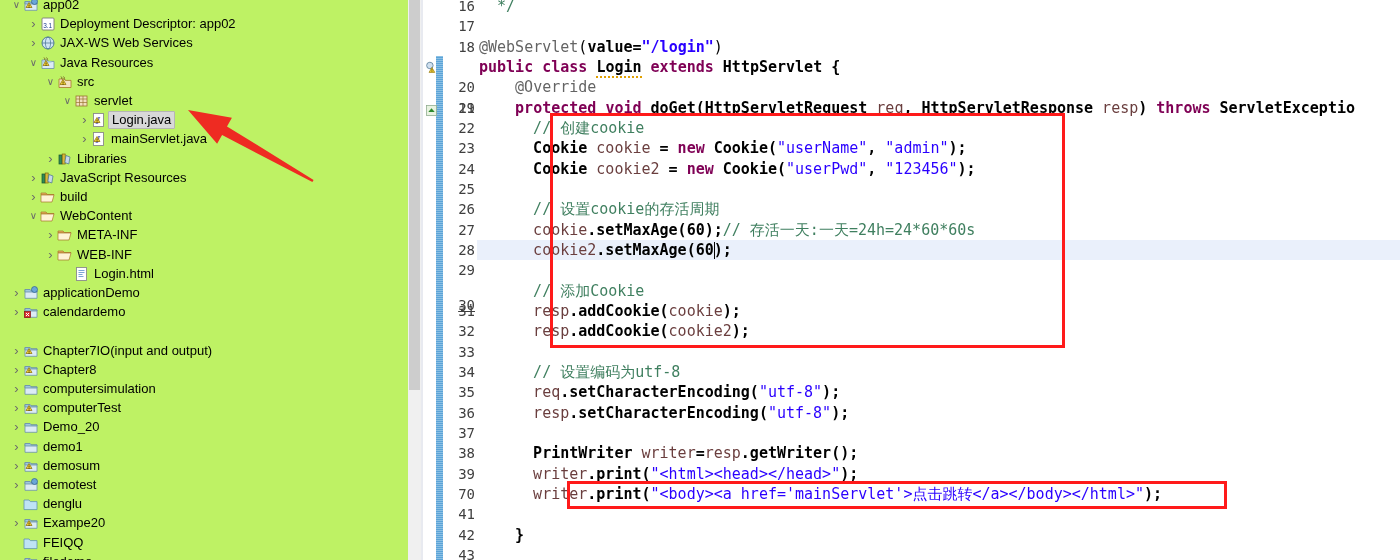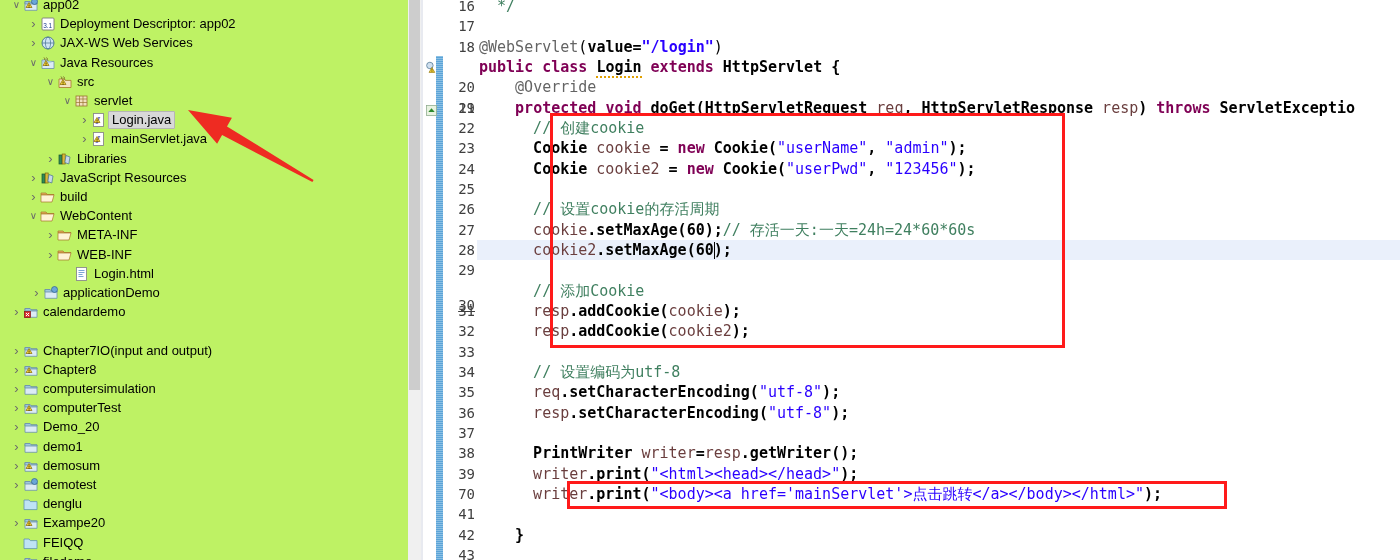--- a/index.html
+++ b/index.html
@@ -181,21 +181,21 @@
           </svg></span><span class="tlabel">META-INF</span></div>
       <div class="tree-row" style="position: absolute; left: 0px; top: 244.6px; width: 408px;"><span class="twisty" style="margin-left: 44px; font-size: 13px;">›</span><span class="ticon"><svg width="16" height="16" viewBox="0 0 16 16">
             <path d="M1 4h5l1.4 1.6H14V6H1z" fill="#e8b060" stroke="#a8762a" stroke-width=".7"></path>
             <path d="M1 6h13l-2 7H1z" fill="#fff3d6" stroke="#a8762a" stroke-width=".7"></path>
           </svg></span><span class="tlabel">WEB-INF</span></div>
       <div class="tree-row" style="position: absolute; left: 0px; top: 263.8px; width: 408px;"><span class="twisty none" style="margin-left: 61px;"></span><span class="ticon"><svg width="16" height="16" viewBox="0 0 16 16">
             <rect x="2.5" y="1.5" width="10" height="13" fill="#fff" stroke="#8a8a8a" stroke-width=".9"></rect>
             <path d="M4.5 4.5h6M4.5 6.5h6M4.5 8.5h4" stroke="#5b8fc9" stroke-width=".8"></path>
             <path d="M4.5 10.5h5" stroke="#5b8fc9" stroke-width=".8"></path>
           </svg></span><span class="tlabel">Login.html</span></div>
-      <div class="tree-row" style="position: absolute; left: 0px; top: 283px; width: 408px; padding-left: 20px;"><span class="twisty" style="margin-left: 10px; font-size: 13px;">›</span><span class="ticon"><svg width="16" height="16" viewBox="0 0 16 16">
+      <div class="tree-row" style="position: absolute; left: 0px; top: 283px; width: 408px;"><span class="twisty" style="margin-left: 10px; font-size: 13px;">›</span><span class="ticon"><svg width="16" height="16" viewBox="0 0 16 16">
             <path d="M2 4.5h5l1.2 1.4H14v7.4H2z" fill="#dcebf5" stroke="#6b90a8" stroke-width=".8"></path>
             <path d="M2 4.5h5l1.2 1.4H14V7H2z" fill="#9fc8de" stroke="#6b90a8" stroke-width=".8"></path>
             <circle cx="11.5" cy="4.5" r="3" fill="#6aa6d8" stroke="#2c5f8e" stroke-width=".7"></circle>
           </svg></span><span class="tlabel">applicationDemo</span></div>
       <div class="tree-row" style="position: absolute; left: 0px; top: 302.2px; width: 408px;"><span class="twisty" style="margin-left: 10px; font-size: 13px;">›</span><span class="ticon"><svg width="16" height="16" viewBox="0 0 16 16">
             <path d="M2 4.5h5l1.2 1.4H14v7.4H2z" fill="#dcebf5" stroke="#6b90a8" stroke-width=".8"></path>
             <path d="M2 4.5h5l1.2 1.4H14V7H2z" fill="#9fc8de" stroke="#6b90a8" stroke-width=".8"></path>
             <rect x="1.5" y="7.5" width="6" height="6" fill="#d33" stroke="#801010" stroke-width=".7"></rect>
             <path d="M3 9l3 3M6 9l-3 3" stroke="#fff" stroke-width="1"></path>
           </svg></span><span class="tlabel">calendardemo</span></div>

